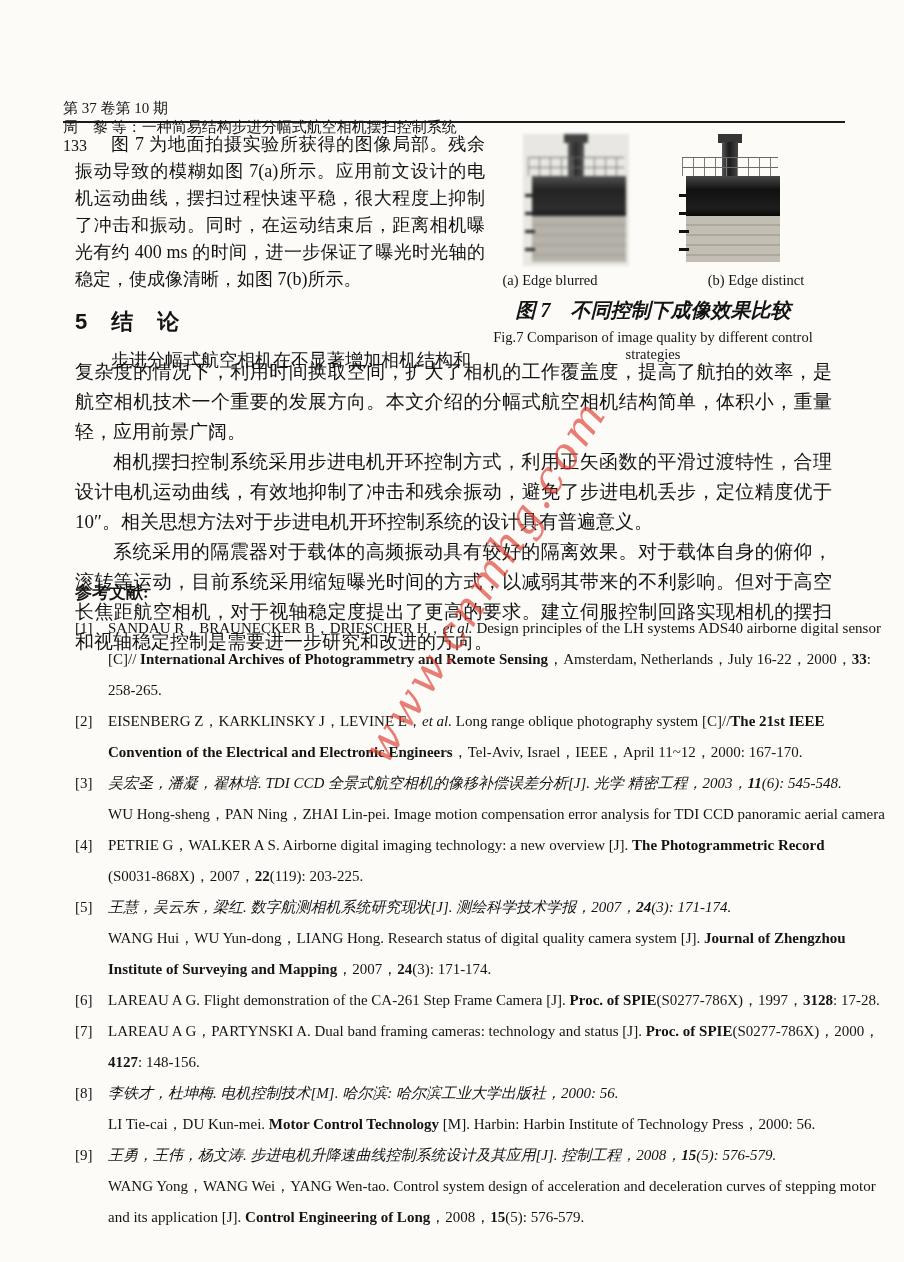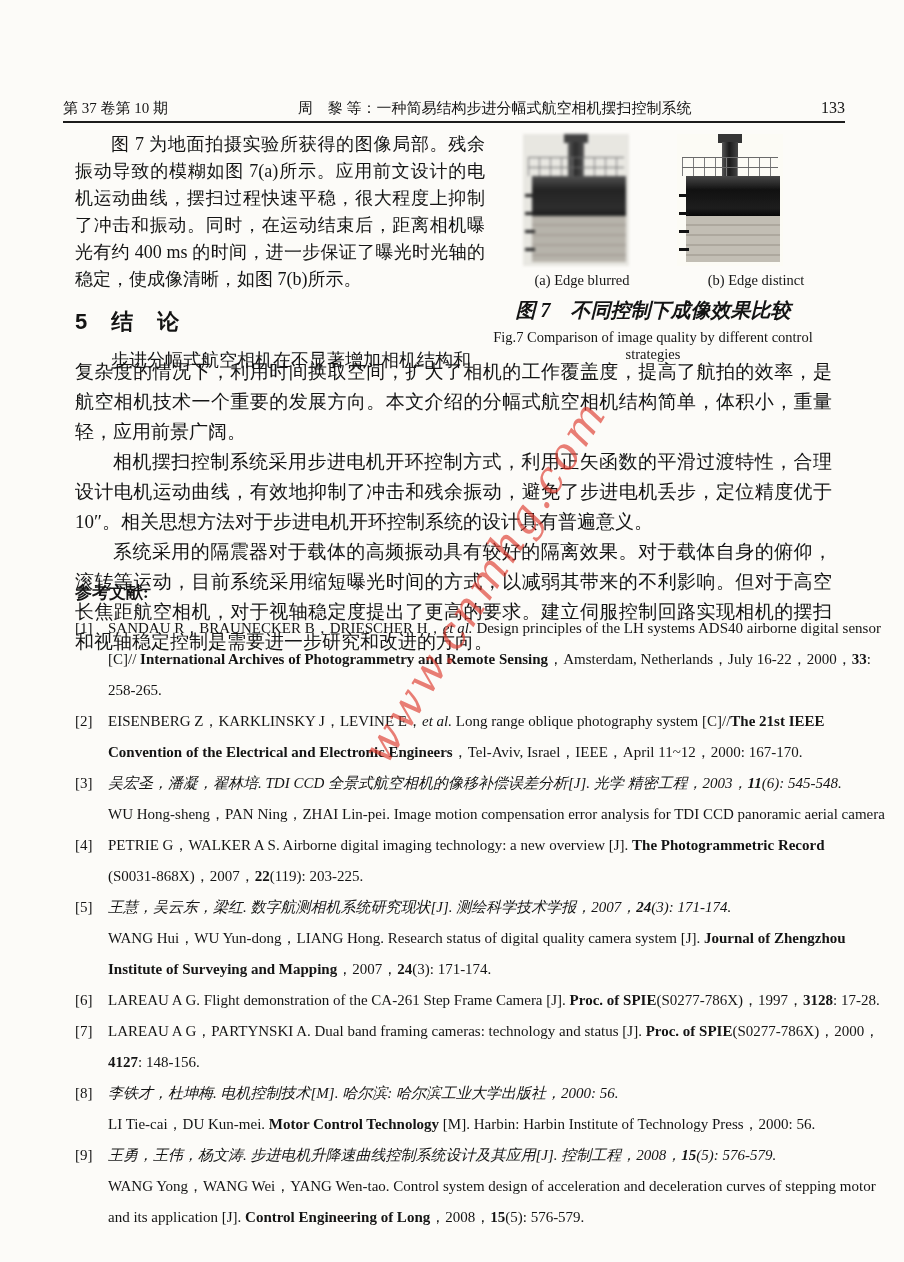--- a/index.html
+++ b/index.html
@@ -4,21 +4,21 @@
 <style>
   html,body { margin:0; padding:0; background:#e8e8e8; }
   .page {
     position:relative; width:904px; height:1262px; margin:0 auto;
     background:#fcfbf8; overflow:hidden; color:#141414;
     font-family:"Liberation Serif","DejaVu Serif",serif;
   }
   
   .hdr {
     position:absolute; top:99px; left:63px; width:782px;
-    display:flex; align-items:baseline; font-size:15px;
+    display:flex; align-items:baseline; font-size:15px;flex-direction:column;
   }
   .hdr .issue { white-space:nowrap; }
   .hdr .rtitle { flex:1; text-align:center; white-space:nowrap; font-size:15px; }
   .hdr .pageno { white-space:nowrap; font-size:16px; }
   .hdr-rule { position:absolute; top:121px; left:63px; width:782px; height:2px; background:#1c1c1c; }
 
   
   .twocol { position:absolute; top:131px; left:75px; width:757px; display:flex; }
   .leftcol { width:410px; }
   .leftcol p.intro {
@@ -42,21 +42,21 @@
   .tp-rail { position:absolute; left:5px; right:5px; height:9px; border-top:1px solid #6c6c6c;
              background:repeating-linear-gradient(90deg,#7d7d7d 0 1px,rgba(0,0,0,0) 1px 11px); }
   .tp-rail.r1 { top:23px; } .tp-rail.r2 { top:33px; height:8px; }
   .tp-tank { position:absolute; left:9px; right:3px; top:42px; bottom:4px; }
   .tp-dark { height:46%;
              background:linear-gradient(180deg,#4d4d4d,#1b1b1b 35%,#262626 80%,#131313); }
   .tp-light { height:54%;
               background:repeating-linear-gradient(180deg,#bcb8af 0 8px,#a9a49b 8px 10px); }
   .tp-tick { position:absolute; left:2px; width:10px; height:3px; background:#1c1c1c; }
   .tp-tick.t1{top:60px} .tp-tick.t2{top:78px} .tp-tick.t3{top:96px} .tp-tick.t4{top:114px}
-  .photo-caps { display:flex; gap:44px; justify-content:flex-end; margin-top:6px; font-size:14.5px; }
+  .photo-caps { display:flex; gap:44px; justify-content:space-between; margin-top:6px; font-size:14.5px; }
   .photo-caps span { width:130px; text-align:center; white-space:nowrap; }
   .cap-zh { margin-top:8px; text-align:center; font-size:20px; font-weight:bold; font-style:italic; }
   .cap-en { margin-top:5px; text-align:center; font-size:14.5px; }
 
   
   .fullpars { position:absolute; top:357px; left:75px; width:757px; }
   .fullpars p { margin:0; font-size:19px; line-height:30px; text-align:justify; text-indent:2em; }
   .fullpars p.noindent { text-indent:0; }
 
   

